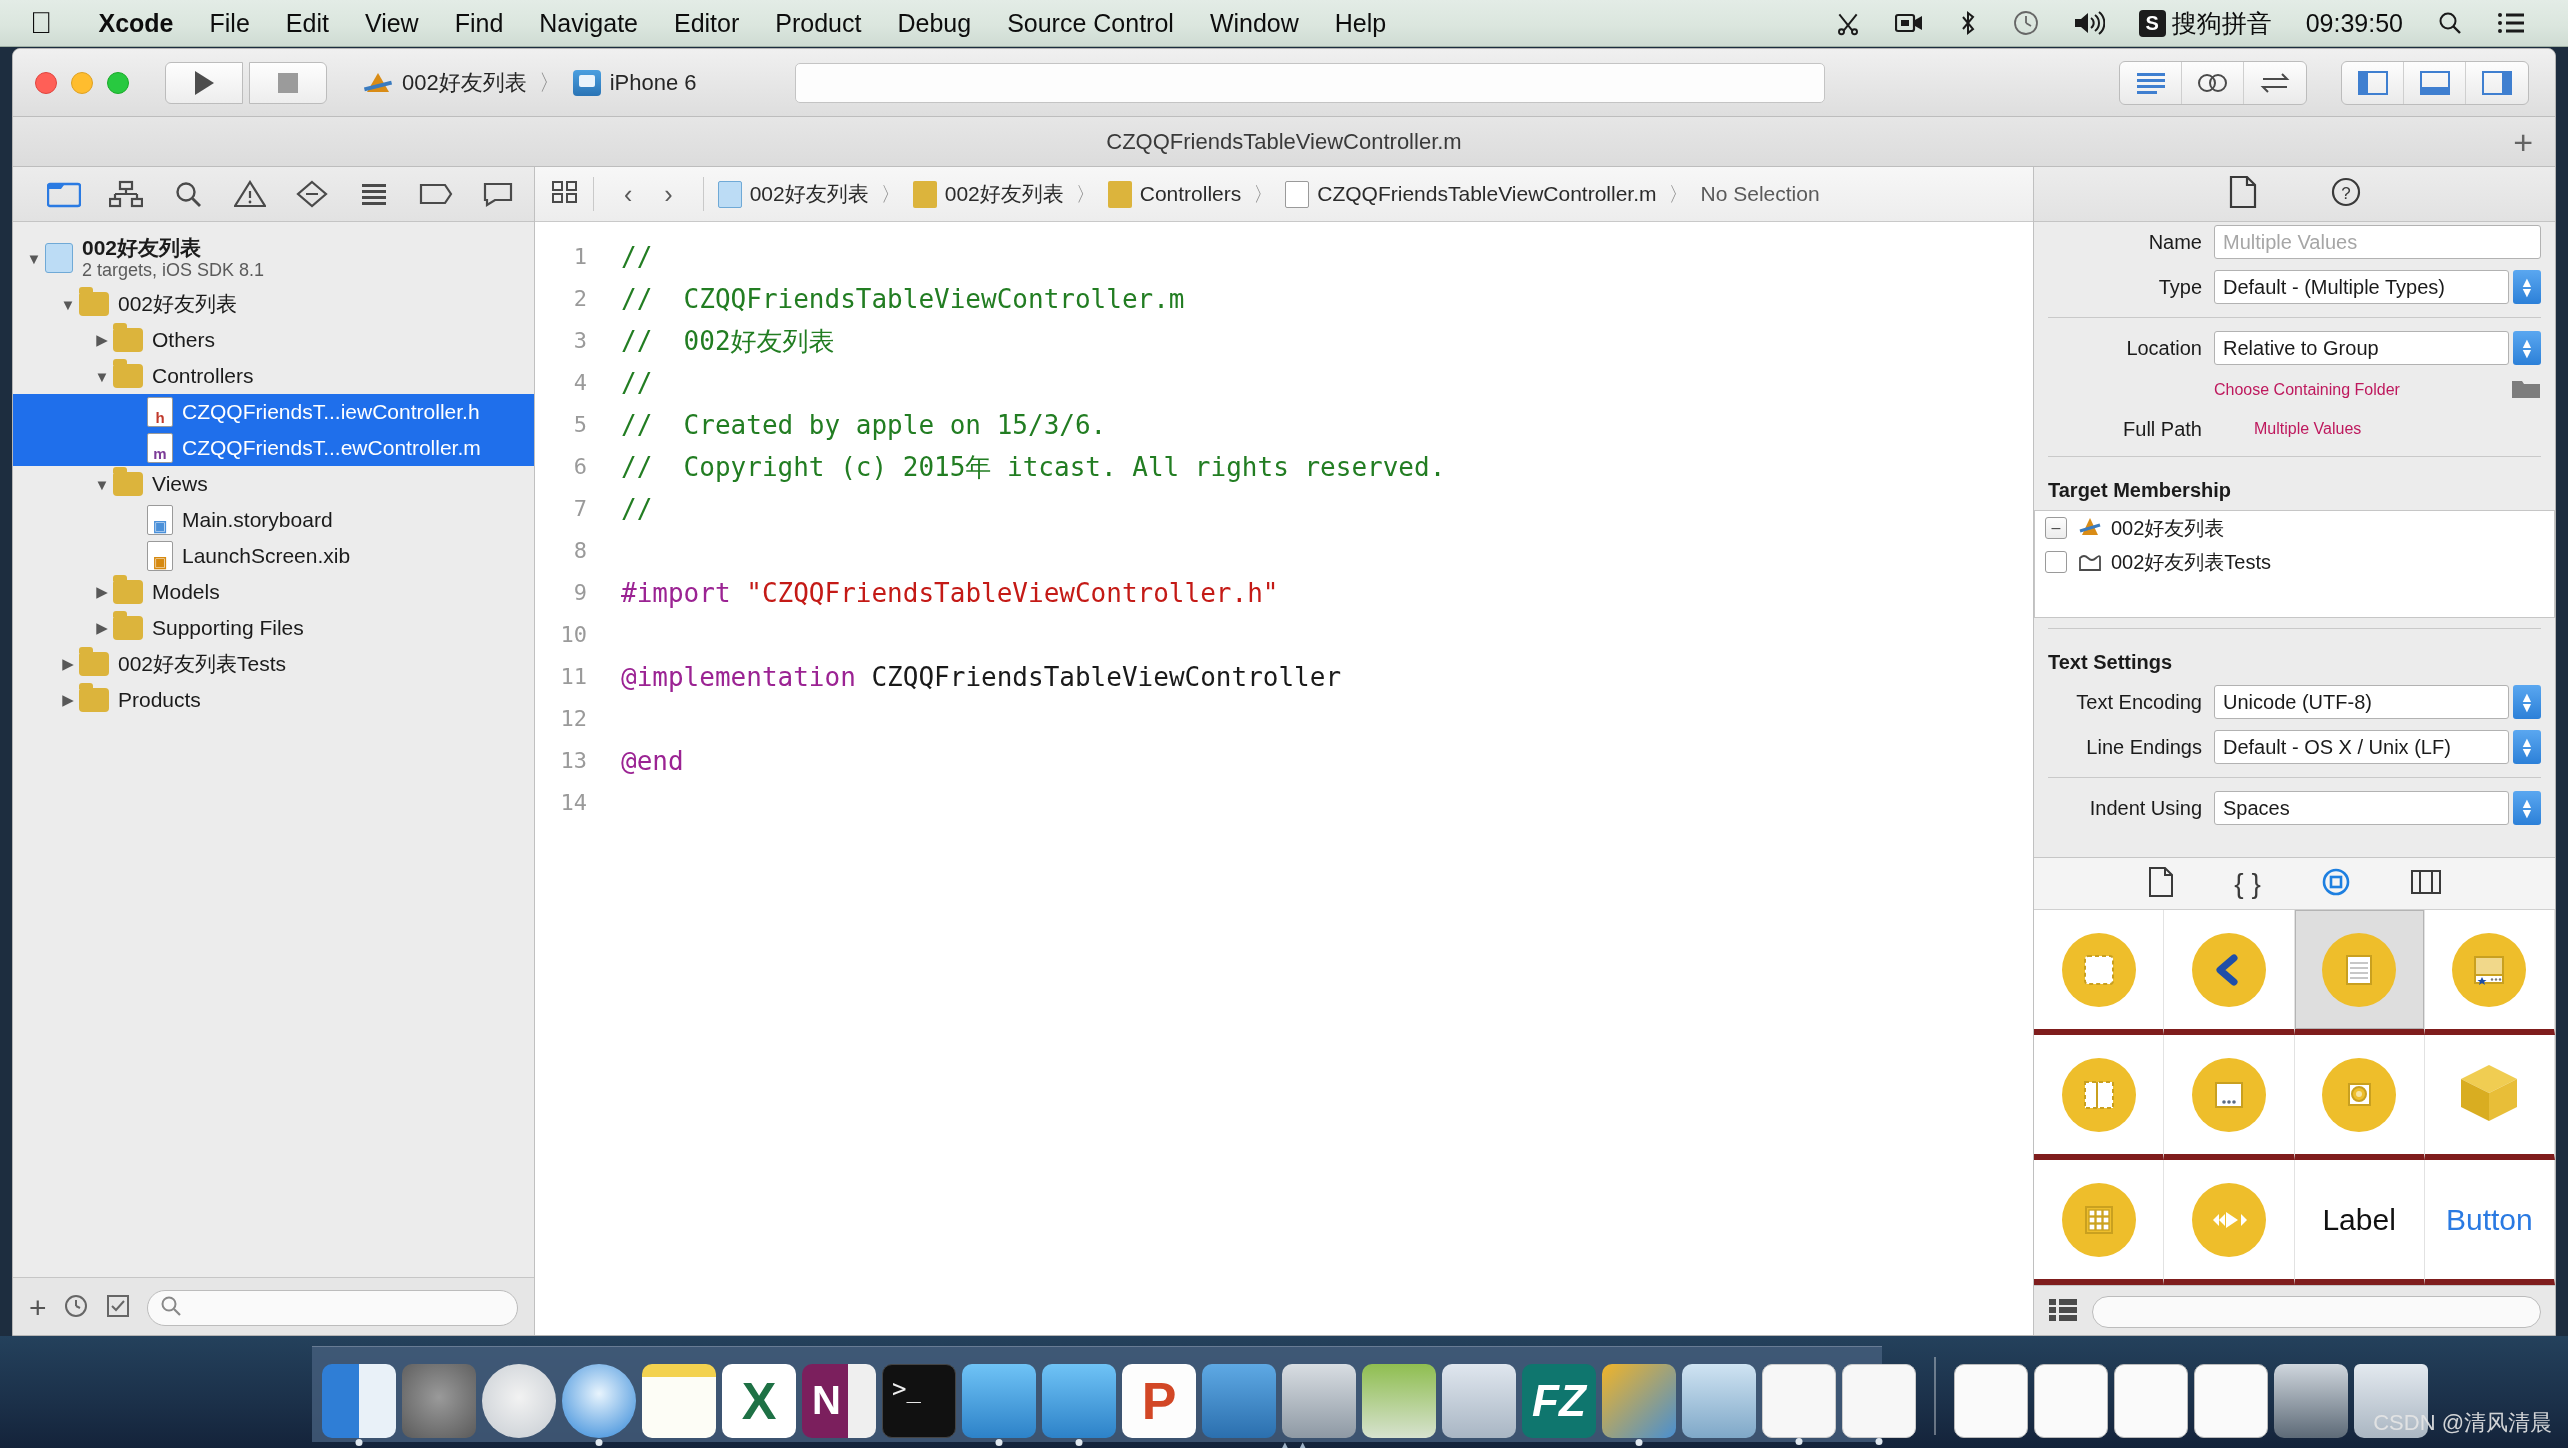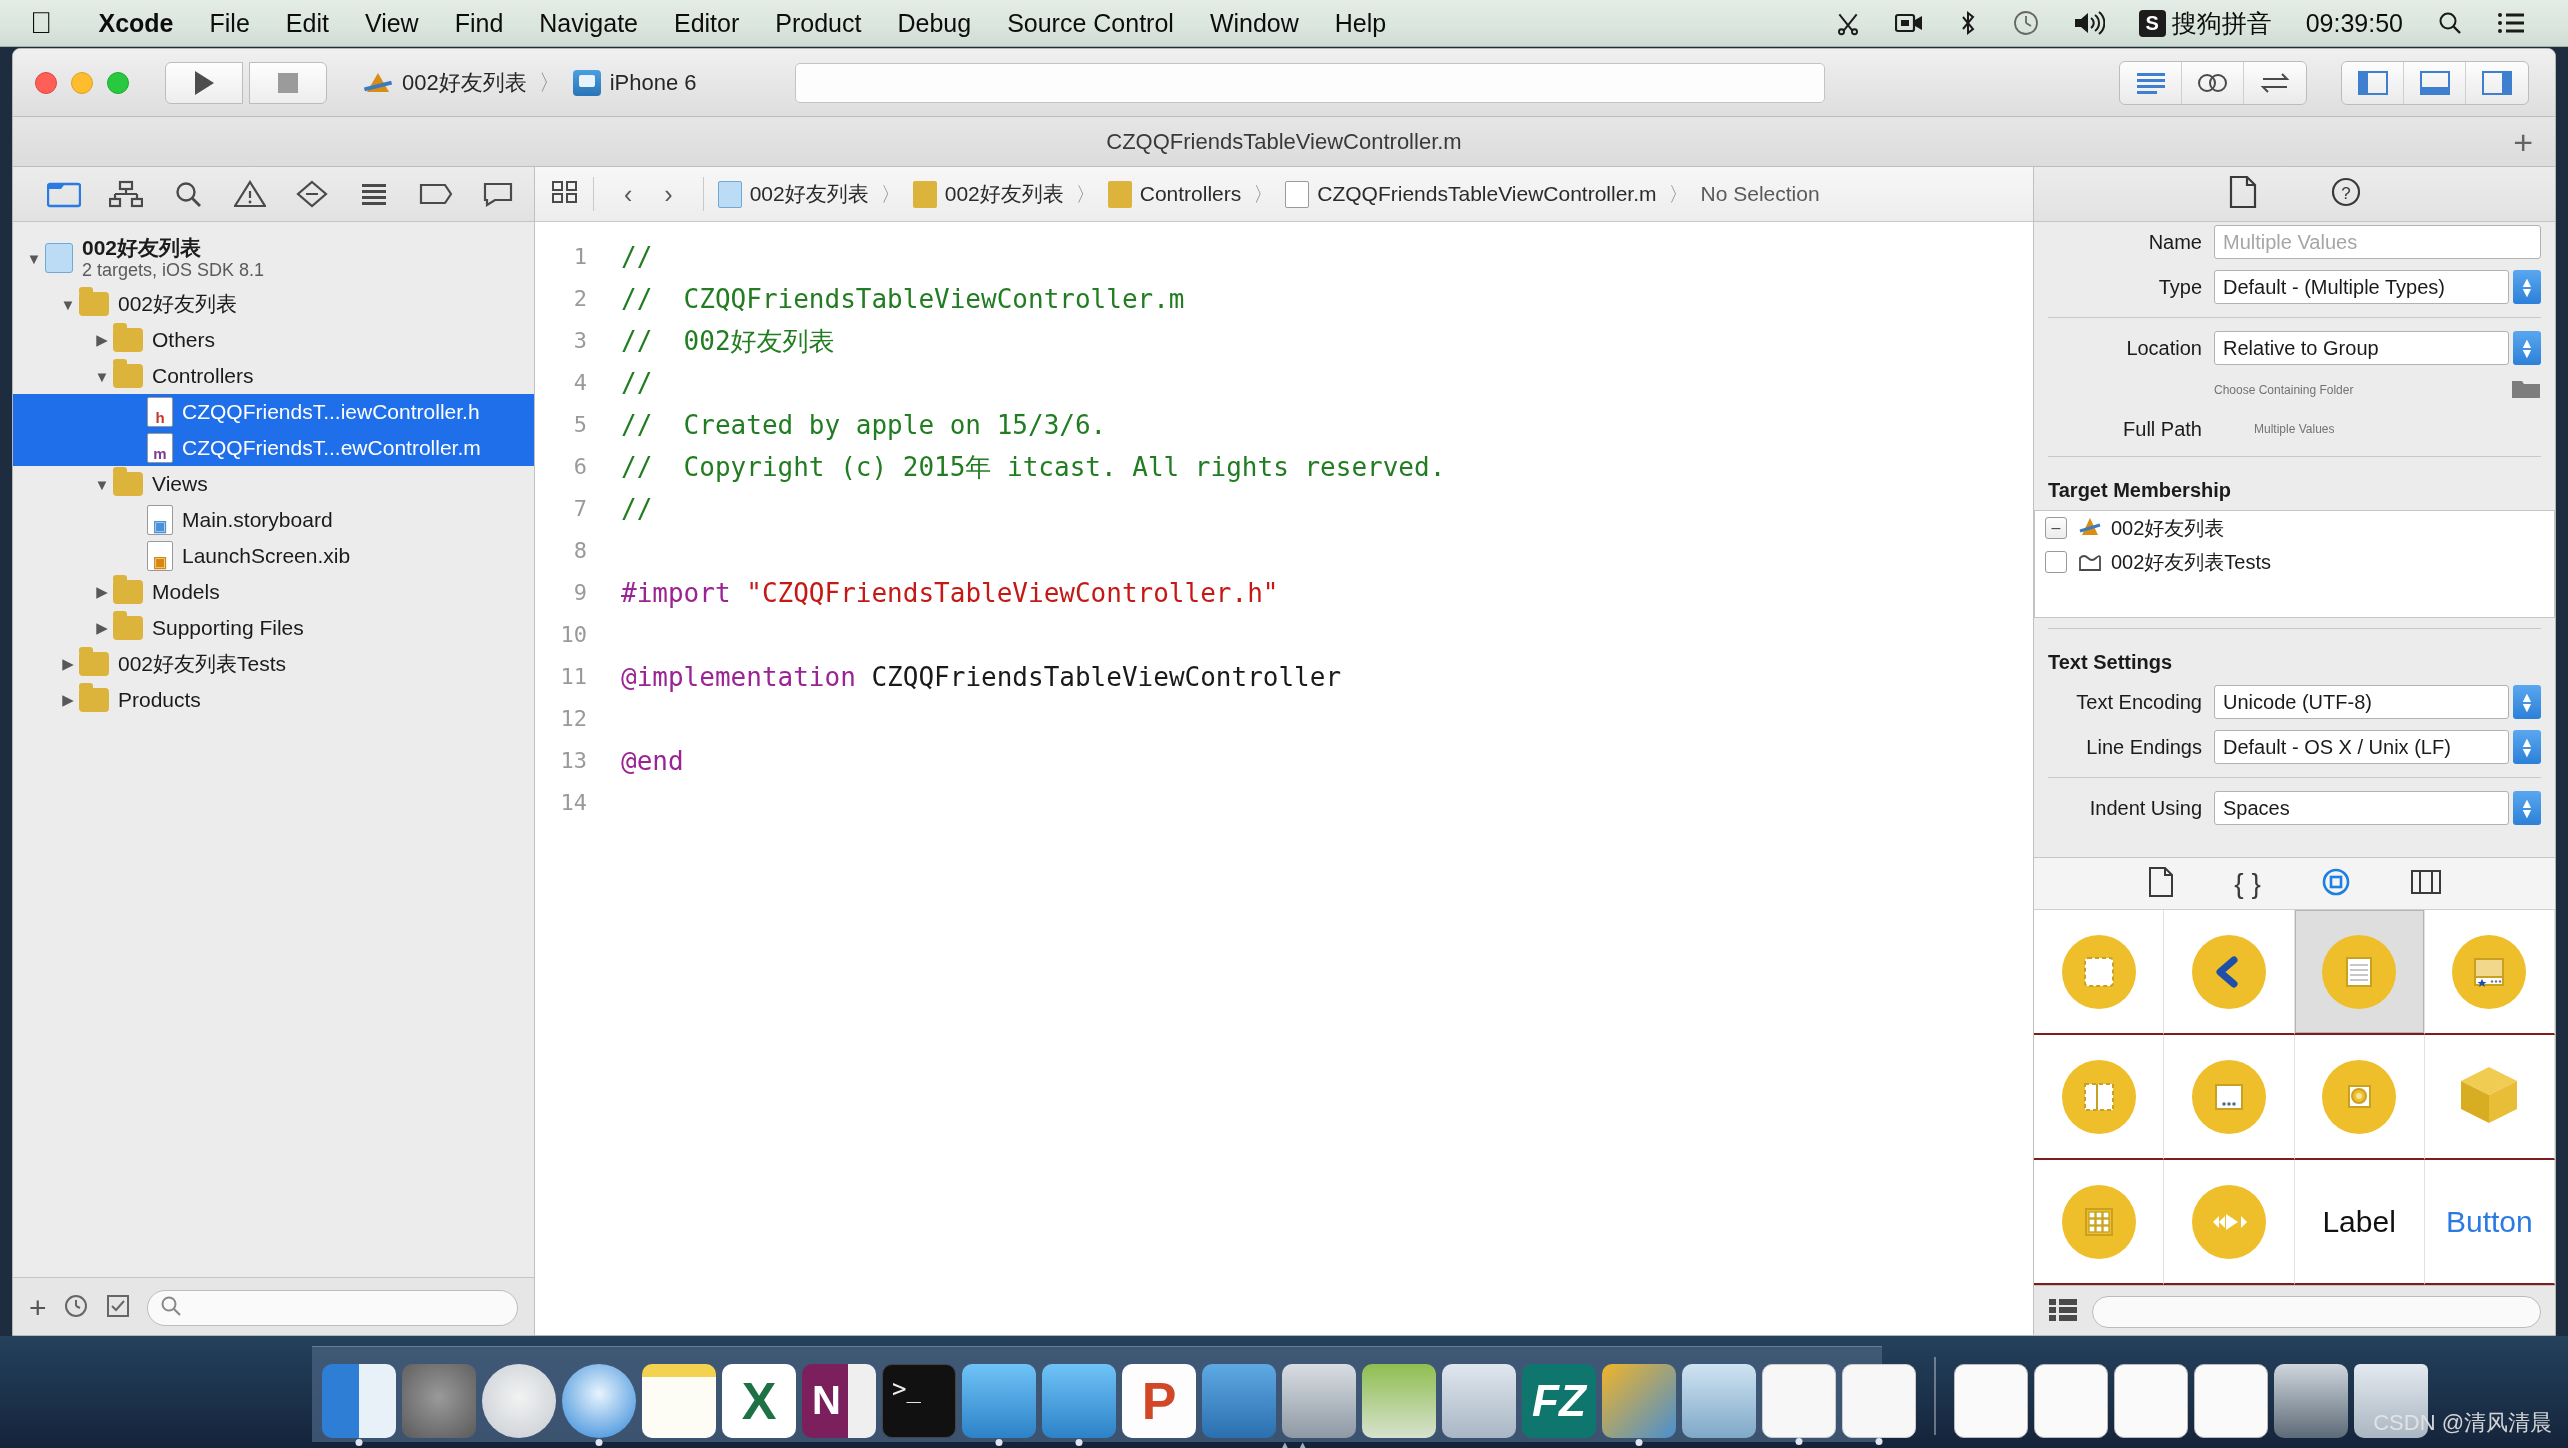--- a/index.html
+++ b/index.html
@@ -169,33 +169,33 @@
   #insp-body{ flex:1; overflow:hidden; font-size:20px; color:#1b1b1b; }
   .sec-title{ font-weight:bold; font-size:20px; padding:12px 14px 8px 14px; }
   .frow{ display:flex; align-items:center; height:40px; padding:0 14px 0 0; margin-bottom:5px; }
   .flabel{ width:168px; text-align:right; margin-right:12px; font-size:20px; color:#1b1b1b; flex:none;}
   .fbox{ flex:1; height:34px; background:#fff;border:1px solid #b2b2b2;border-radius:3px;
          display:flex;align-items:center;padding:0 8px; font-size:20px; }
   .fbox.ph{ color:#a6a6a6; }
   .stepper{ width:28px;height:34px;background:linear-gradient(180deg,#5aa7f0,#2c80d8);
             border-radius:3px;margin-left:4px;color:#fff;font-size:14px;
             display:flex;flex-direction:column;align-items:center;justify-content:center;line-height:10px;flex:none;}
-  .statictext{ color:#737373; font-size:12px; }
+  .statictext{ color:#be185d; font-size:16px; }
   .hr{ height:1px; background:#c9c9c9; margin:10px 14px; }
   .tm-list{ background:#fff;border:1px solid #c6c6c6;margin:0 0 0 0; height:108px; }
   .tm-row{ display:flex;align-items:center; height:34px; padding-left:10px; font-size:20px;}
   .cbx{ width:22px;height:22px;border:1px solid #9a9a9a;background:#fff;border-radius:3px;margin-right:10px;
         display:flex;align-items:center;justify-content:center;font-size:16px;color:#4a4a4a;flex:none;}
   .cbx.mixed{ background:linear-gradient(180deg,#fdfdfd,#ececec); }
   .tgt-icon{ width:26px;height:26px;margin-right:8px;flex:none; }
 
   #lib-tabs{ height:52px; background:#f4f4f4; border-top:1px solid #c6c6c6;
              display:flex;align-items:center;justify-content:center;gap:60px; }
   #lib-grid{ display:grid; grid-template-columns:repeat(4,1fr); background:#fff; border-top:1px solid #d0d0d0; }
-  .libcell{ height:125px; border-right:1px solid #e2e2e2; border-bottom:2px solid #7f1d1d;
+  .libcell{ height:125px; border-right:1px solid #e2e2e2; border-bottom:6px solid #7f1d1d;
             display:flex;align-items:center;justify-content:center; }
   .libcell.selected{ background:#dedede; box-shadow:inset 0 0 0 1px #b4b4b4; }
   .ybadge{ width:74px;height:74px;border-radius:50%;background:#eebe2b;
            display:flex;align-items:center;justify-content:center; }
   .libtext{ font-size:30px; color:#111; }
   .libtext.blue{ color:#2a7ae2; }
   #lib-footer{ height:52px;background:#e8e8e8;border-top:1px solid #c6c6c6;display:flex;align-items:center;padding:0 14px;gap:14px;}
   #lib-footer .sbox{ flex:1;height:32px;background:#fafafa;border:1px solid #bcbcbc;border-radius:16px; }
 
   

